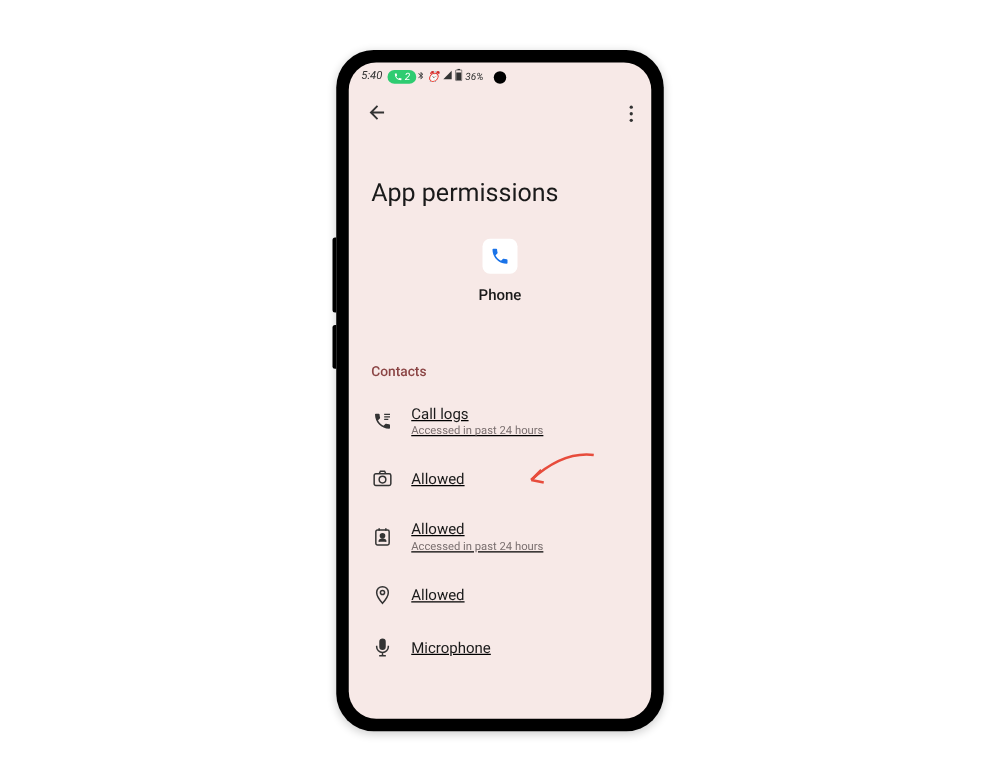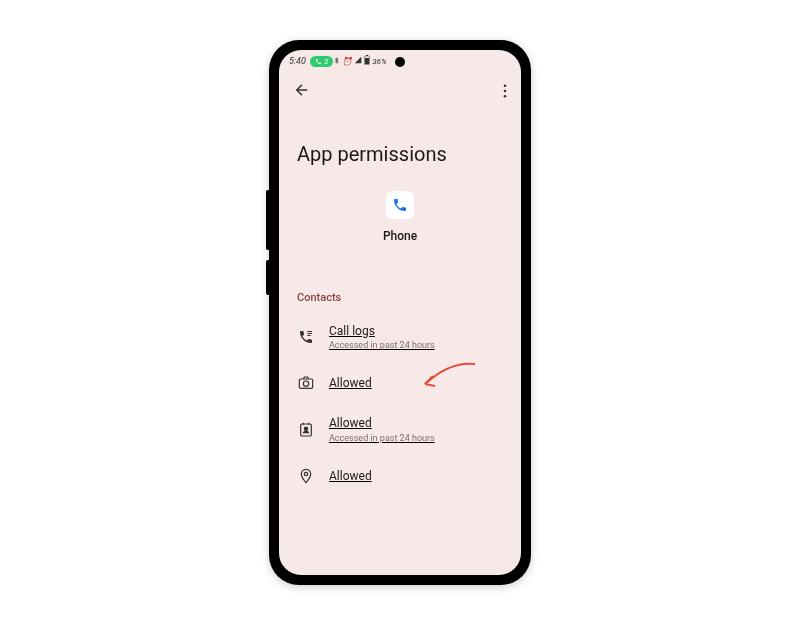--- a/index.html
+++ b/index.html
@@ -281,20 +281,31 @@
           <svg width="16" height="16" viewBox="0 0 24 24" fill="none" stroke="#333" stroke-width="1.8">
               <path d="M12 2C8 2 5 5 5 9c0 5 7 13 7 13s7-8 7-13c0-4-3-7-7-7z"></path>
               <circle cx="12" cy="9" r="2.5"></circle>
             </svg>
         </span>
         <div class="perm-text">
           <div class="perm-title">Allowed</div>
         </div>
       </div>
 
+      <div class="perm-row">
+        <span class="perm-icon">
+          <svg width="16" height="16" viewBox="0 0 24 24" fill="none" stroke="#333" stroke-width="1.8">
+              <rect x="9" y="2" width="6" height="12" rx="3" fill="#333"></rect>
+              <path d="M5 10v1a7 7 0 0014 0v-1M12 18v4M8 22h8"></path>
+            </svg>
+        </span>
+        <div class="perm-text">
+          <div class="perm-title">Microphone</div>
+        </div>
+      </div>
 
     </div>
 
     <svg class="arrow-annotation" width="70" height="40" viewBox="0 0 70 40">
       <path d="M 60 8 Q 35 5 10 28" fill="none" stroke="#e74c3c" stroke-width="2"></path>
       <path d="M 10 28 L 18 20 M 10 28 L 20 30" fill="none" stroke="#e74c3c" stroke-width="2"></path>
     </svg>
 
   </div>
 </div>

